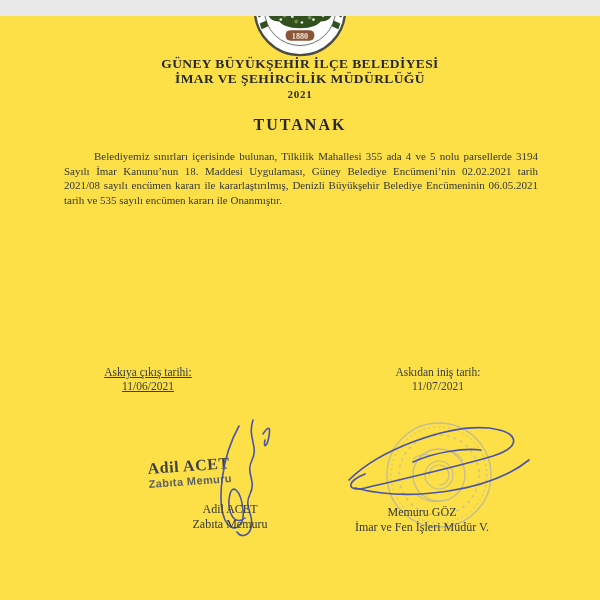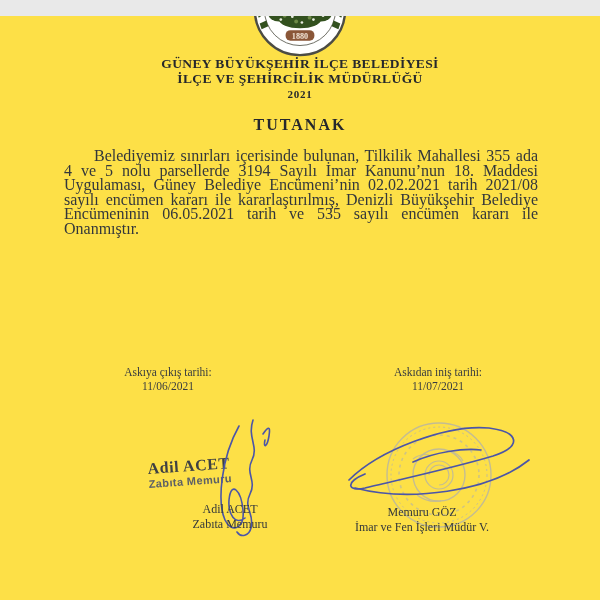--- a/index.html
+++ b/index.html
@@ -10,26 +10,26 @@
   }
   
   .logo{position:absolute;left:252px;top:-54px;width:96px;height:96px;}
   .header{position:absolute;top:41px;left:0;width:100%;text-align:center;
     font-weight:bold;font-size:13.5px;line-height:14.8px;letter-spacing:.4px;color:#26282c;}
   .header .year{font-size:11px;letter-spacing:.8px;}
   .doc-title{position:absolute;top:100px;left:0;width:100%;text-align:center;
     font-weight:bold;font-size:16px;letter-spacing:2px;color:#26282c;}
   
   .body-text{position:absolute;left:64px;top:133px;width:474px;
-    font-size:16px;line-height:14.6px;text-align:justify;color:#33373b;}
+    font-size:11px;line-height:14.6px;text-align:justify;color:#33373b;}
   .body-text p{margin:0;text-indent:30px;}
   
   .date-block{position:absolute;width:152px;text-align:center;
     font-size:11.5px;line-height:14px;color:#383c40;}
-  .date-left{left:92px;top:349px;}
+  .date-left{left:72px;top:349px;text-decoration:underline;}
   .date-right{left:362px;top:349px;}
   
   .sig-ink{position:absolute;pointer-events:none;}
   .sig-left-ink{left:205px;top:398px;width:72px;height:130px;}
   .stamp-round{left:383px;top:403px;width:112px;height:112px;opacity:.55;}
   .sig-right-ink{left:343px;top:400px;width:198px;height:88px;}
   .stamp-text{position:absolute;left:147px;top:444px;transform:rotate(-4deg);
     transform-origin:left top;color:#3e4043;}
   .stamp-name{font-size:16px;font-weight:bold;letter-spacing:.6px;line-height:18px;}
   .stamp-title{font-size:11px;font-weight:bold;letter-spacing:.4px;color:#5d6066;
@@ -80,36 +80,36 @@
           <circle cx="48" cy="52" r="1.4"></circle>
       </g>
 
       <rect x="35" y="71" width="30" height="11" rx="5" fill="#8a5638"></rect>
       <text x="50" y="80" text-anchor="middle" font-size="8.5" font-weight="bold" fill="#f3e6d8" font-family="Liberation Serif, serif">1880</text>
     </svg>
   </div>
 
   <div class="header">
     <div>GÜNEY BÜYÜKŞEHİR İLÇE BELEDİYESİ</div>
-    <div>İLÇE VE ŞEHİRCİLİK MÜDÜRLÜĞÜ</div>
+    <div>İMAR VE ŞEHİRCİLİK MÜDÜRLÜĞÜ</div>
     <div class="year">2021</div>
   </div>
 
   <div class="doc-title">TUTANAK</div>
 
   <div class="body-text">
     <p>Belediyemiz sınırları içerisinde bulunan, Tilkilik Mahallesi 355 ada 4 ve 5 nolu parsellerde 3194 Sayılı İmar Kanunu’nun 18. Maddesi Uygulaması, Güney Belediye Encümeni’nin 02.02.2021 tarih 2021/08 sayılı encümen kararı ile kararlaştırılmış, Denizli Büyükşehir Belediye Encümeninin 06.05.2021 tarih ve 535 sayılı encümen kararı ile Onanmıştır.</p>
   </div>
 
   <div class="date-block date-left">
     <div>Askıya çıkış tarihi:</div>
     <div>11/06/2021</div>
   </div>
   <div class="date-block date-right">
-    <div>Askıdan iniş tarihi:</div>
+    <div>Askıdan iniş tarih:</div>
     <div>11/07/2021</div>
   </div>
 
   <div class="stamp-text">
     <div class="stamp-name">Adil ACET</div>
     <div class="stamp-title">Zabıta Memuru</div>
   </div>
 
   <svg class="sig-ink sig-left-ink" viewBox="0 0 72 130">
     <g fill="none" stroke-width="1.6" stroke-linecap="round" stroke="#4b55a8">

